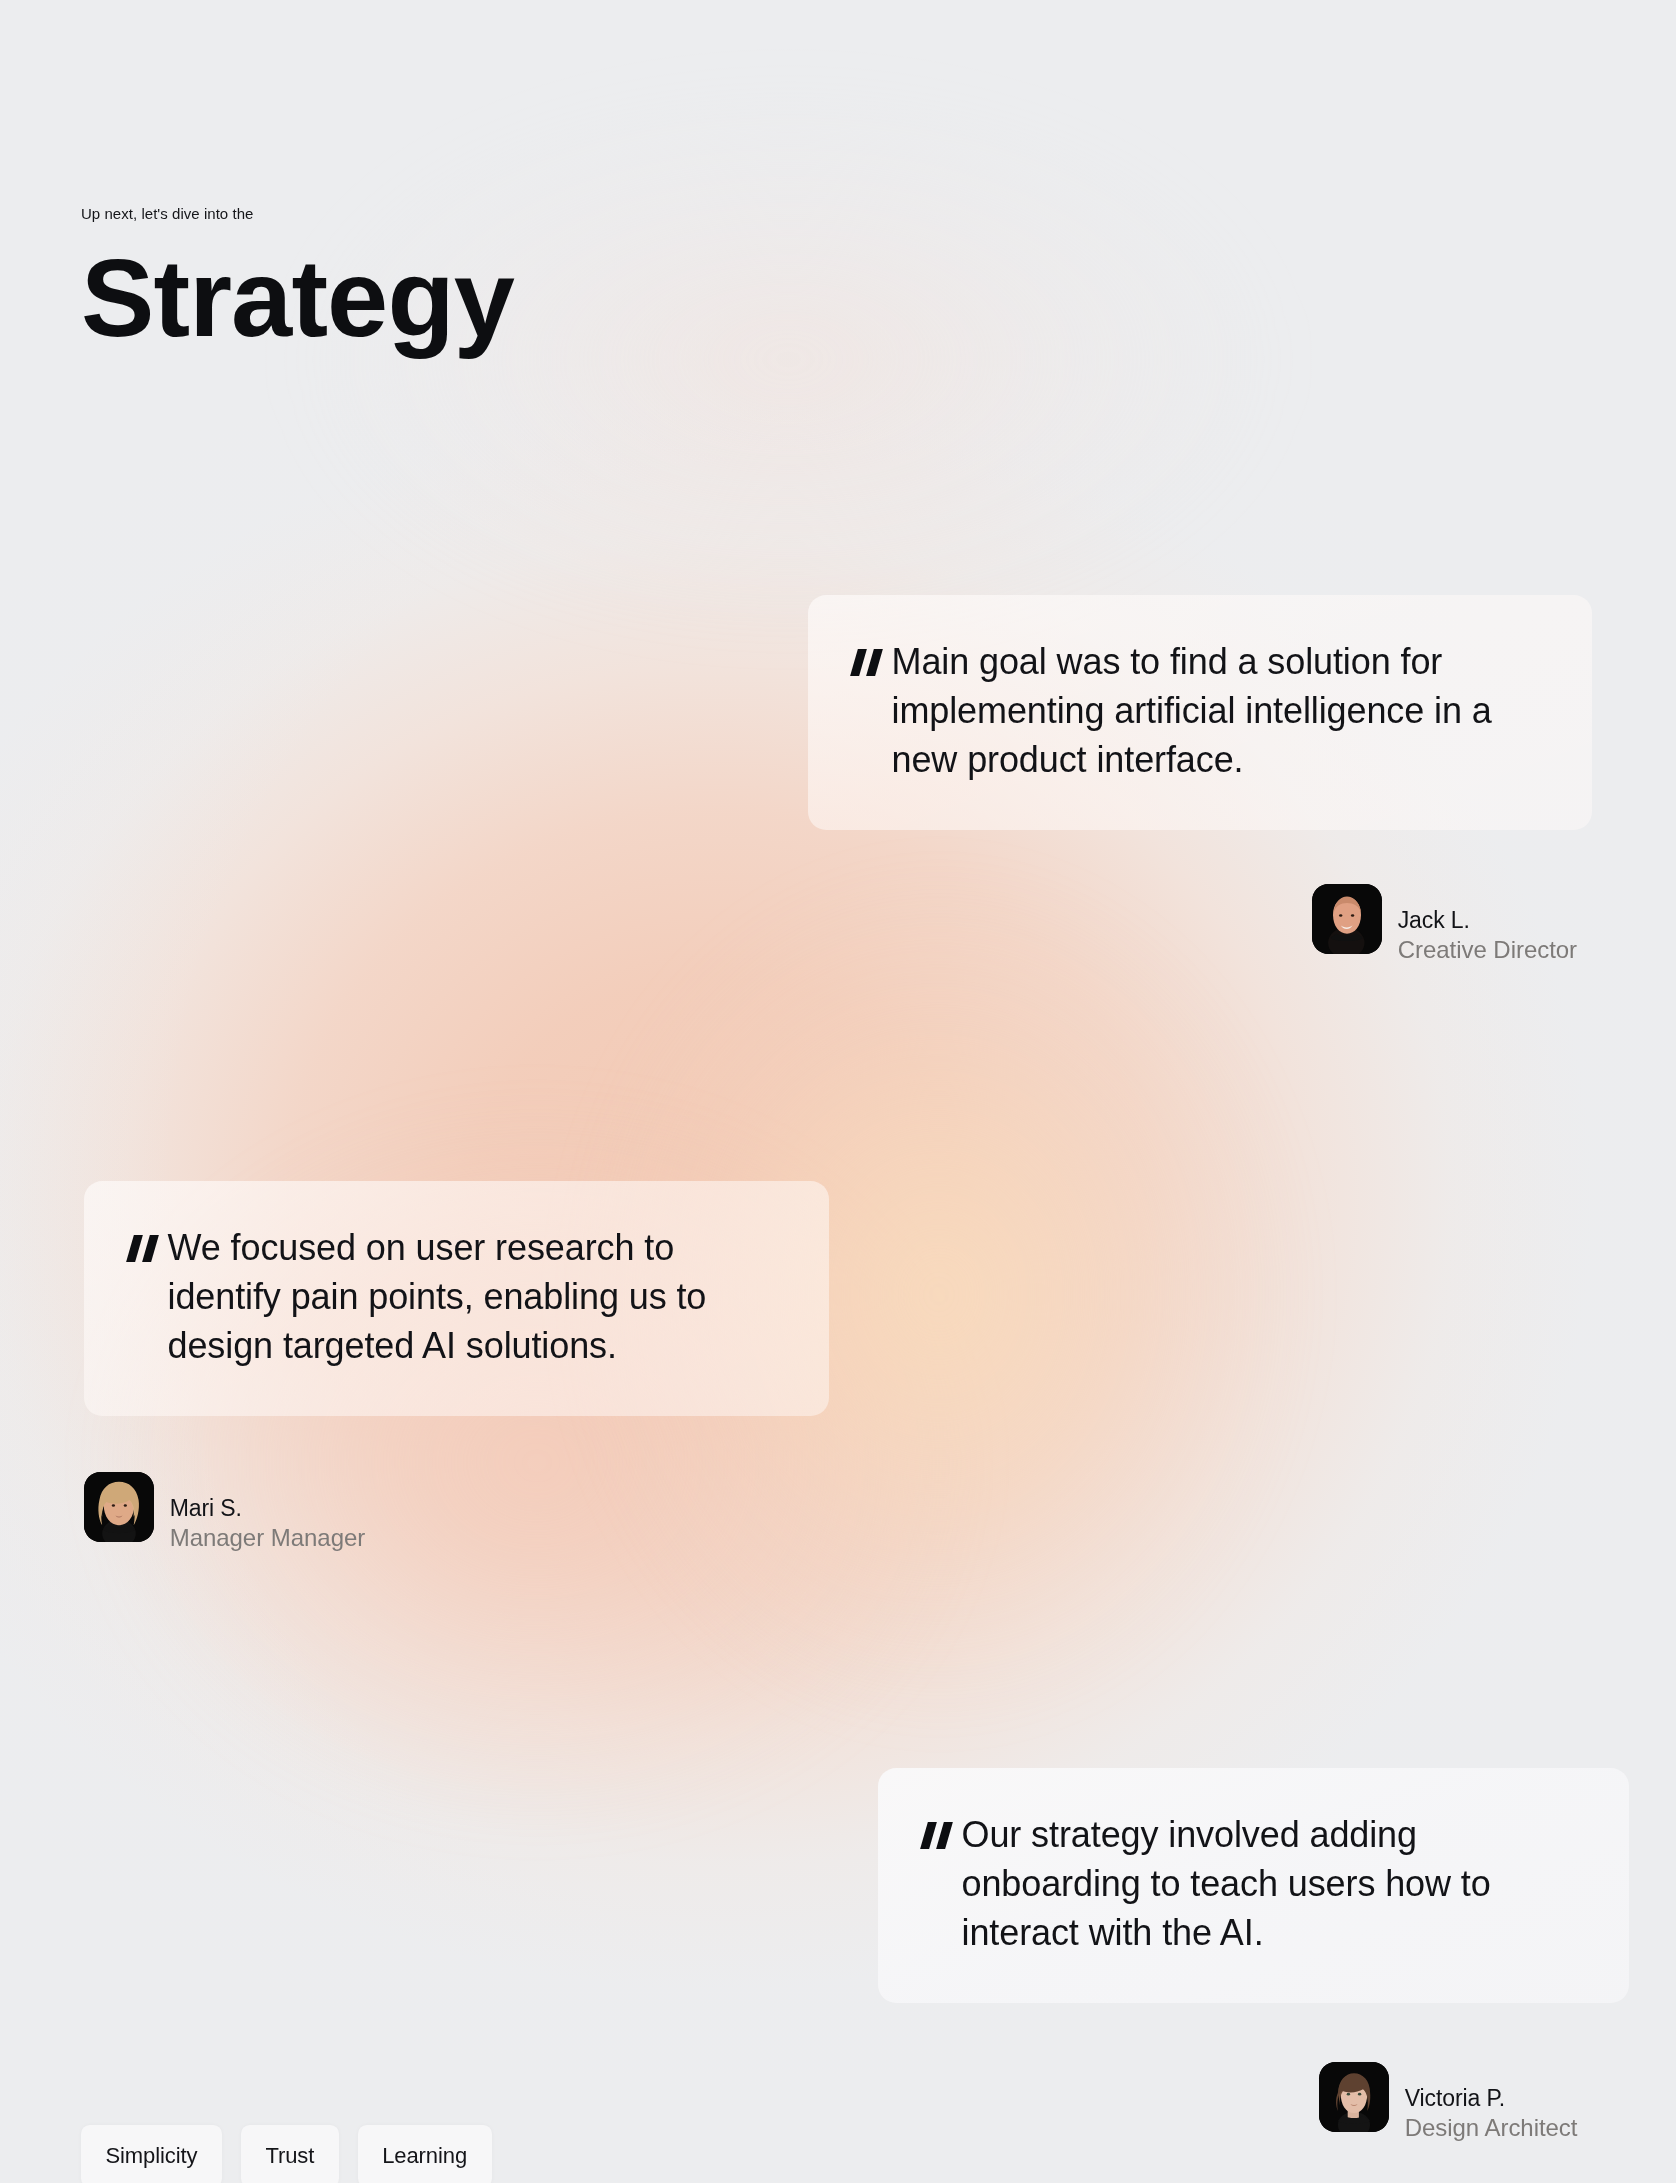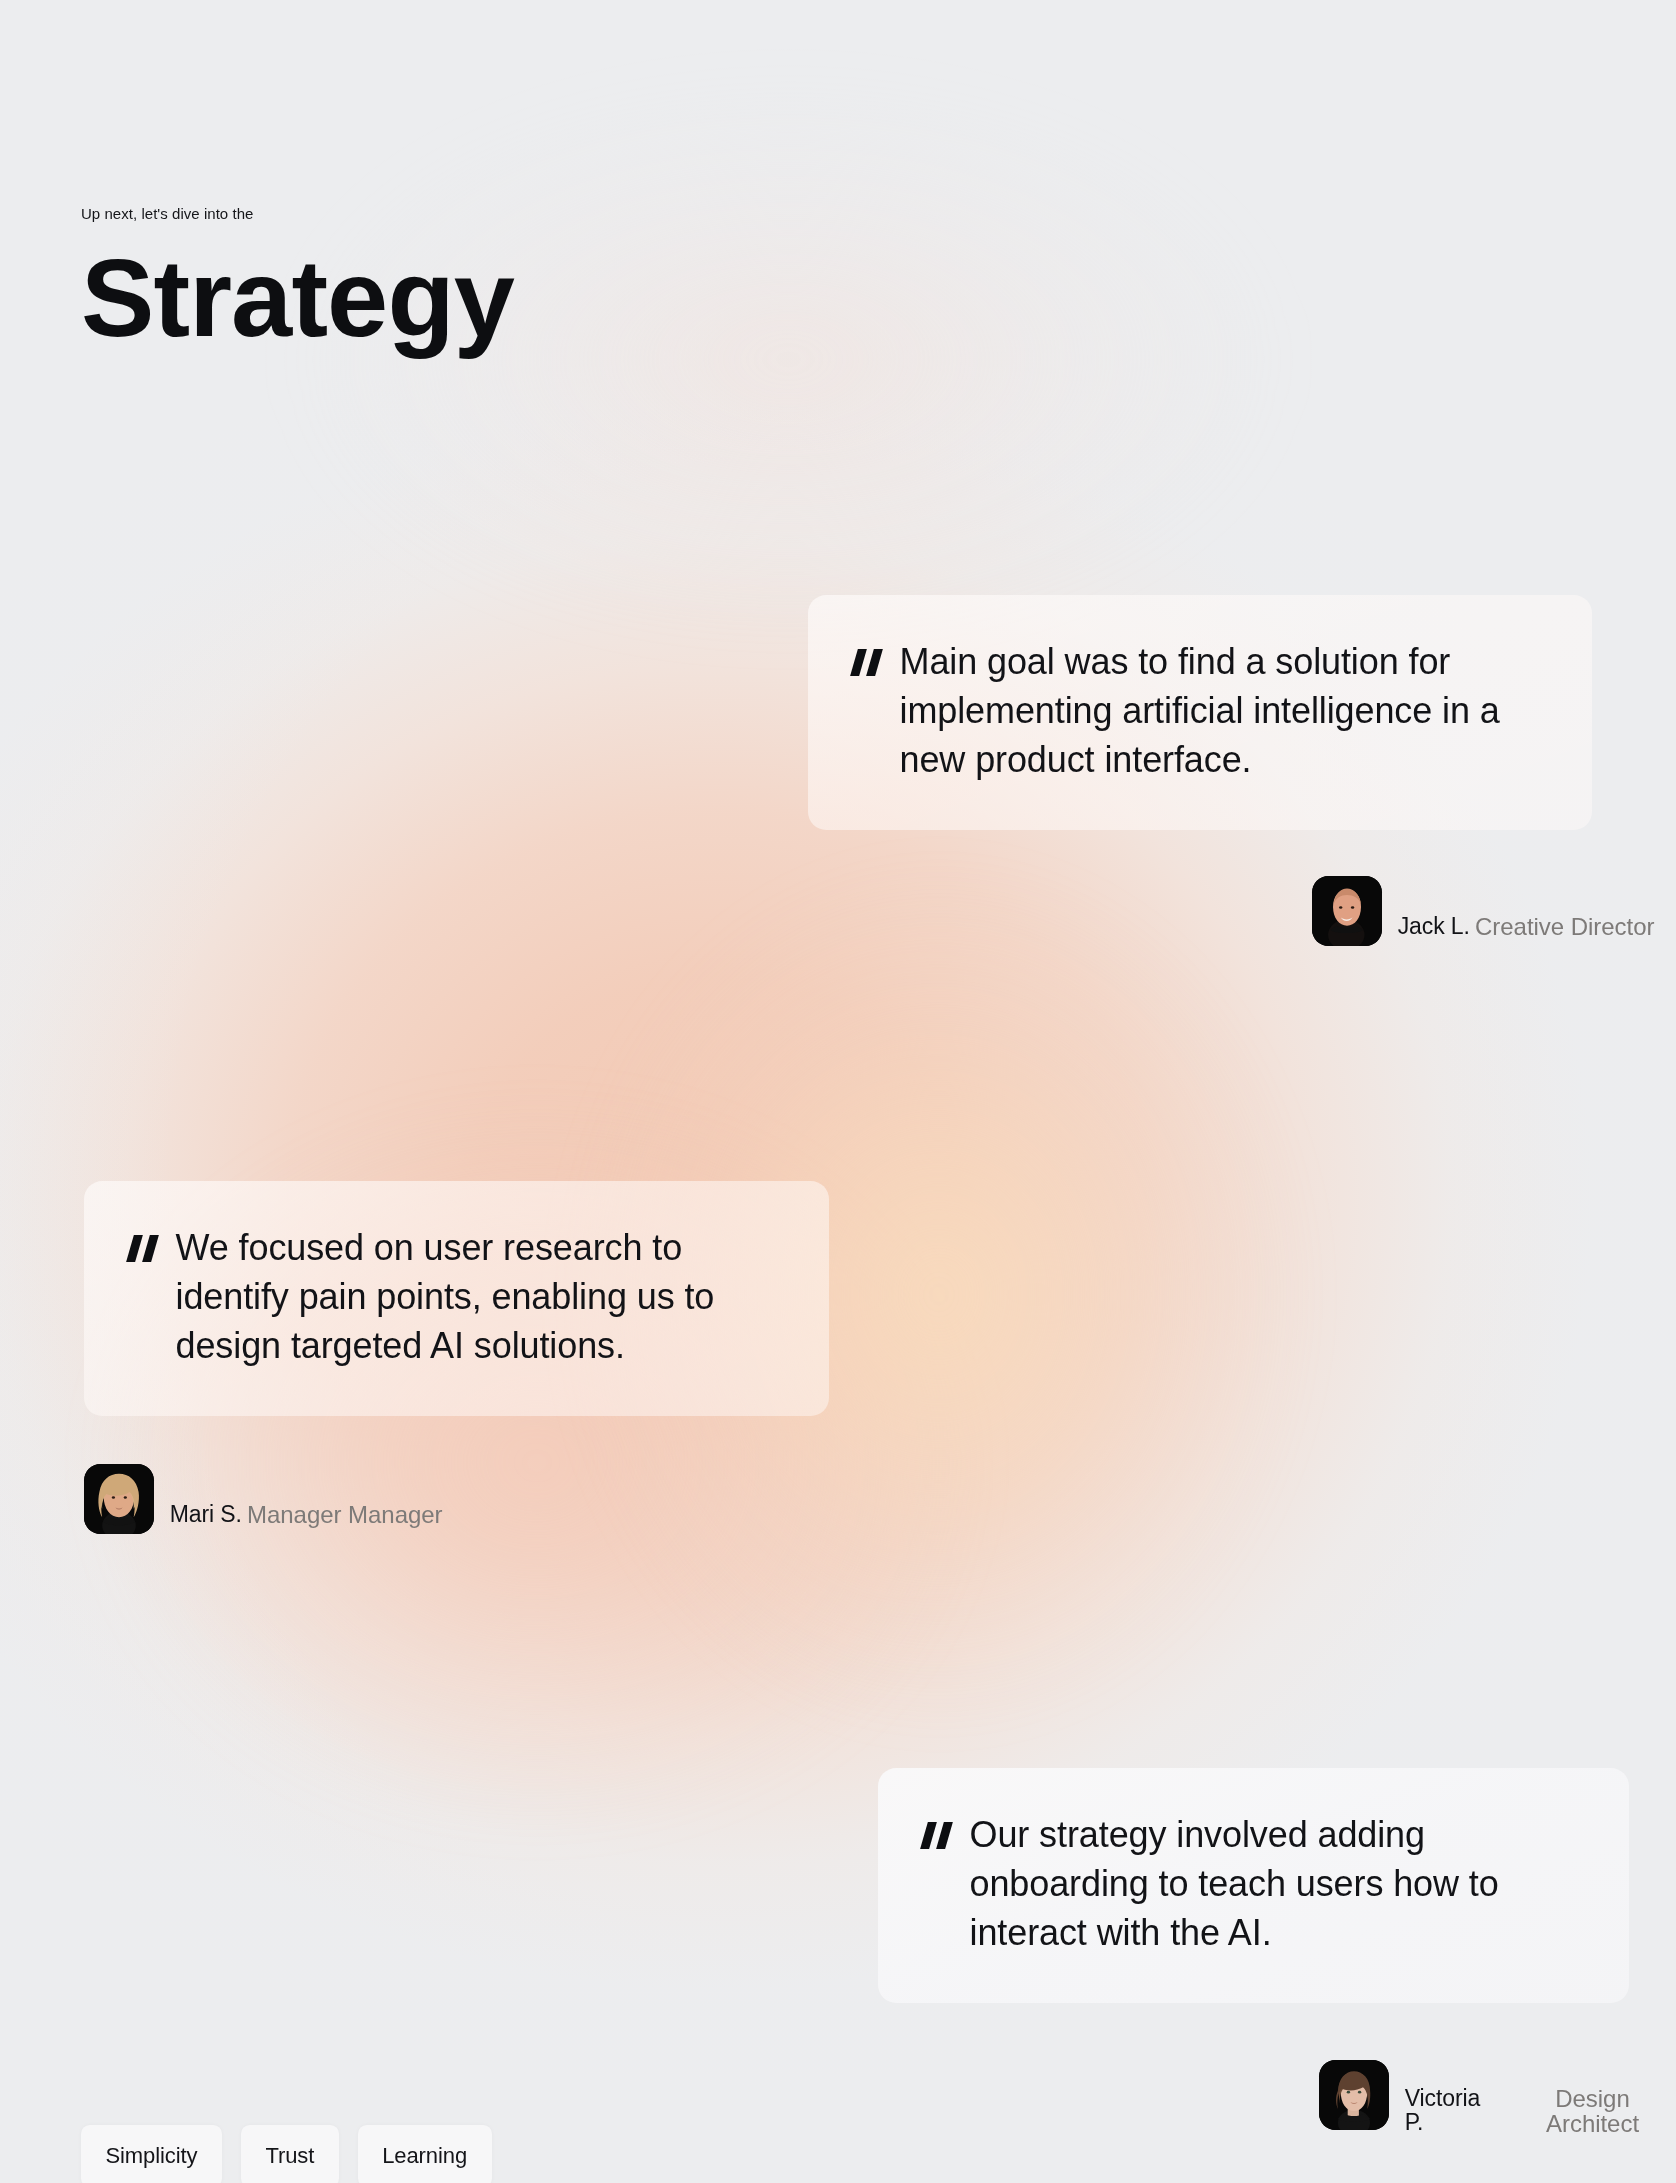--- a/index.html
+++ b/index.html
@@ -127,21 +127,21 @@
   .card-cool {
     background: linear-gradient(160deg,
         rgba(250,250,251,0.90) 0%,
         rgba(247,247,249,0.84) 50%,
         rgba(246,246,248,0.80) 100%);
   }
 
   .quote-row {
     display: flex;
     align-items: flex-start;
-    gap: 8px;
+    gap: 0;
   }
   .qmark {
     flex: 0 0 auto;
     width: 38px;
     height: 36px;
     position: relative;
     margin-top: 11.4px;
     margin-right: 3.5px;
   }
   .qmark i {
@@ -175,21 +175,21 @@
     width: 70px;
     height: 70px;
     border-radius: 16.6px;
     overflow: hidden;
     flex: 0 0 auto;
     background: #0a0a0a;
     position: relative;
   }
   .avatar svg { display: block; width: 100%; height: 100%; }
 
-  .attrib-txt { display: flex; flex-direction: row; gap: 5.2px; margin-top: 32px; }
+  .attrib-txt { display: flex; flex-direction: column; gap: 5.2px; margin-top: 32px; }
   .attrib-name {
     font-size: 23px;
     line-height: 1.05;
     color: #121317;
     font-weight: 400;
     letter-spacing: -0.1px;
   }
   .attrib-role {
     font-size: 24px;
     line-height: 1.05;

